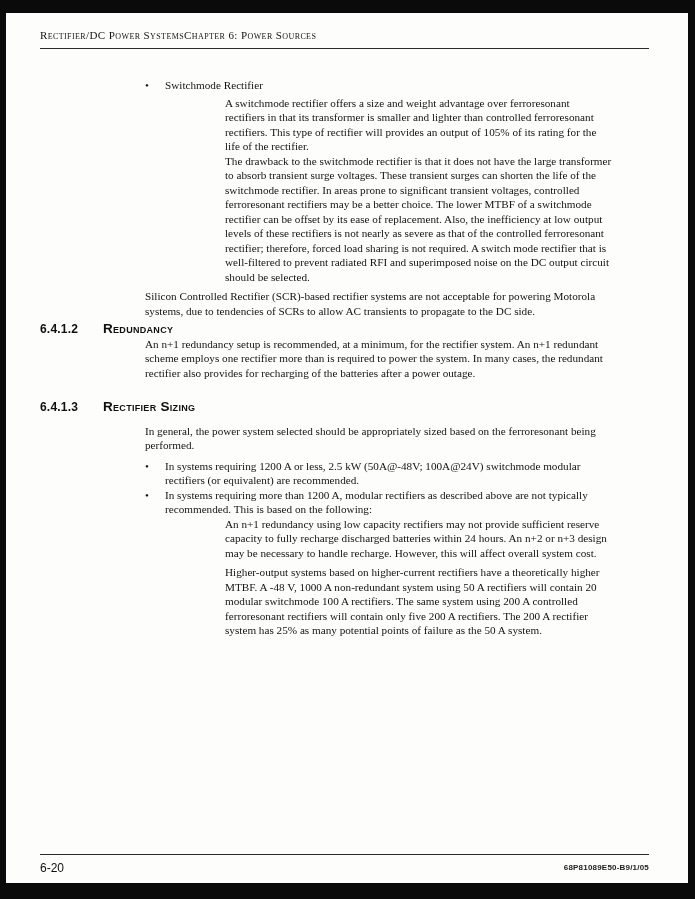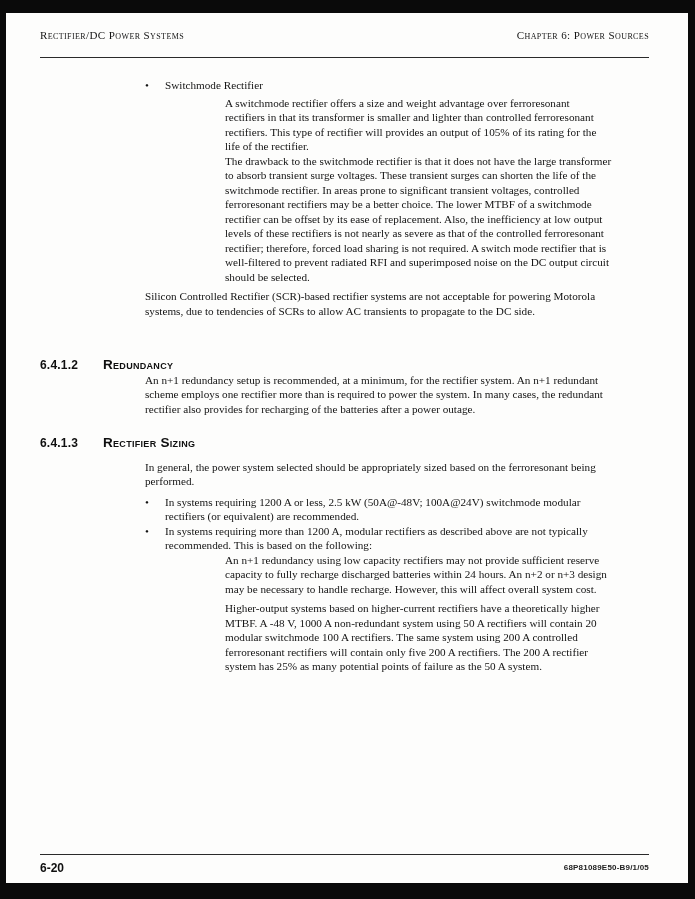--- a/index.html
+++ b/index.html
@@ -14,24 +14,23 @@
     position: absolute;
     top: 13px; left: 6px; right: 7px; bottom: 16px;
     background: #fdfdfc;
     color: #111;
   }
   
   .page-header {
     position: absolute;
     top: 16px; left: 34px; right: 39px;
     display: flex;
-    justify-content: space-between;
     align-items: flex-end;
     border-bottom: 1px solid #2a2a2a;
-    padding-bottom: 16px;
+    padding-bottom: 7px;
     font-variant: small-caps;
     font-size: 11px;
     letter-spacing: 0.4px;
     color: #151515;
   }
   
   .content {
     position: absolute;
     top: 47px; left: 34px; right: 39px;
     font-size: 11.2px;
@@ -53,35 +52,35 @@
   .sec-num { width: 63px; flex: none; font-size: 12px; letter-spacing: 0.2px; }
   .sec-title { font-variant: small-caps; font-size: 13.5px; letter-spacing: 0.3px; }
   
   .mt3  { margin-top: 3px; }
   .mt5  { margin-top: 5px; }
   .mt6  { margin-top: 6px; }
   .mt7  { }
   .mt8  { margin-top: 0; }
   .mt9  { margin-top: 9px; }
   .mt18 { margin-top: 18px; }
-  .mt22 { margin-top: 40px; }
+  .mt22 { margin-top: 4px; }
   .mt24 { margin-top: 20px; }
   
   .page-footer {
     position: absolute;
     left: 34px; right: 39px; top: 841px;
     border-top: 1px solid #2a2a2a;
     padding-top: 6px;
     display: flex;
     justify-content: space-between;
     align-items: flex-start;
   }
   .footer-page {
     font-family: "Liberation Sans", sans-serif;
-    font-weight: bold;
+    font-weight: normal;
     font-size: 12px;
     color: #0f0f0f;
   }
   .footer-right {
     font-family: "Liberation Sans", sans-serif;
     font-weight: bold;
     font-size: 8px;
     letter-spacing: 0.2px;
     color: #222;
     display: flex;

